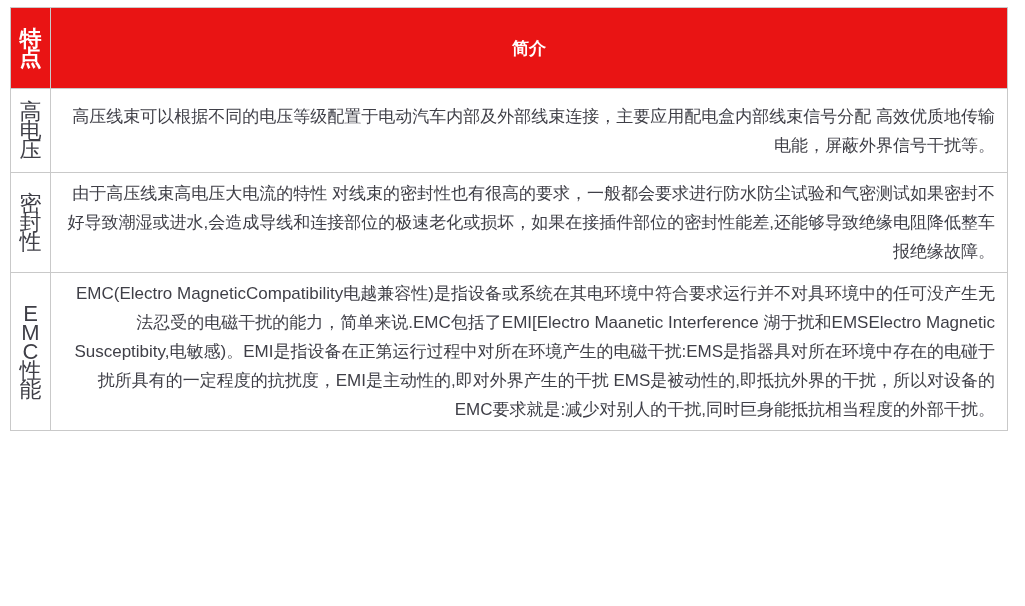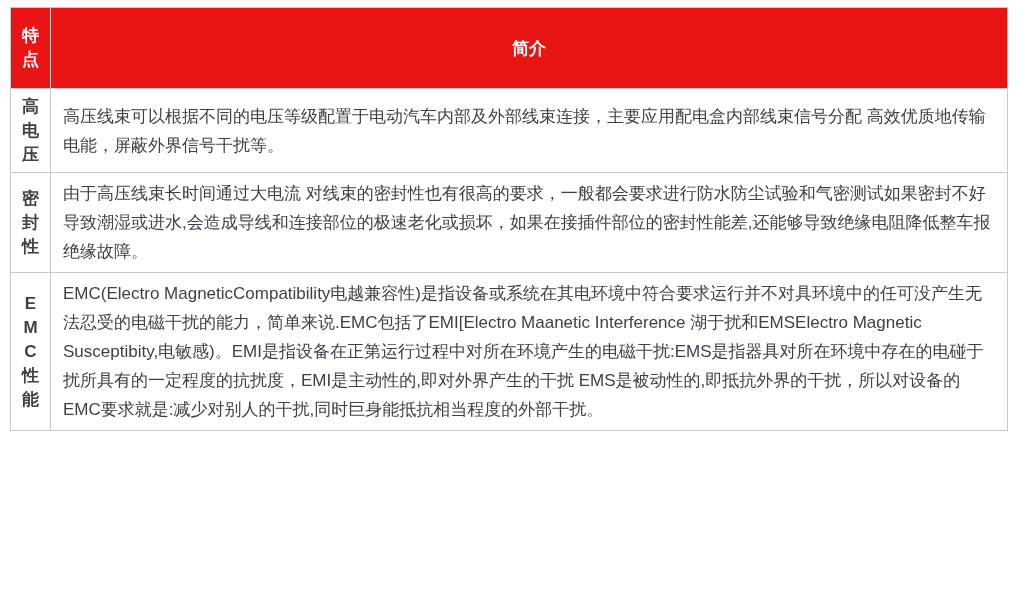--- a/index.html
+++ b/index.html
@@ -25,34 +25,34 @@
     background: var(--header-bg, #e91414);
     color: var(--header-text, #ffffff);
     font-weight: bold;
     height: 81px;
   }
   .vstack {
     width: 1.15em;
     margin: 1px auto;
     word-break: break-all;
     text-align: center;
-    line-height: 24px;
-    font-size: 17px;
+    line-height: 19px;
+    font-size: 22px;
   }
   td.desc-cell {
-    text-align: left;
+    text-align: right;
     padding: 6px 12px;
     line-height: 29px;
   }
   tr.r1 td { height: 84px; }
   tr.r2 td { height: 91px; }
   tr.r3 td { height: 89px; }
   tr.r4 td { height: 88px; }
   tr.r5 td { height: 152px; }
-  td.feat-cell { color: var(--body-text, #3f3f47); font-weight: bold; }
+  td.feat-cell { color: var(--body-text, #3f3f47); font-weight: normal; }
 </style>
 </head>
 <body>
 
 <table class="features">
   <colgroup>
     <col class="feat-col">
     <col>
   </colgroup>
   <tbody>
@@ -67,21 +67,21 @@
   <tr class="r1">
     <td class="feat-cell">
       <div class="vstack">高电压</div>
     </td>
     <td class="desc-cell">高压线束可以根据不同的电压等级配置于电动汽车内部及外部线束连接，主要应用配电盒内部线束信号分配 高效优质地传输电能，屏蔽外界信号干扰等。</td>
   </tr>
   <tr class="r3">
     <td class="feat-cell">
       <div class="vstack">密封性</div>
     </td>
-    <td class="desc-cell">由于高压线束长时间通过大电流 对线束的密封性也有很高的要求，一般都会要求进行防水防尘试验和气密测试如果密封不好导致潮湿或进水,会造成导线和连接部位的极速老化或损坏，如果在接插件部位的密封性能差,还能够导致绝缘电阻降低整车报绝缘故障。</td>
+    <td class="desc-cell">由于高压线束高电压大电流的特性 对线束的密封性也有很高的要求，一般都会要求进行防水防尘试验和气密测试如果密封不好导致潮湿或进水,会造成导线和连接部位的极速老化或损坏，如果在接插件部位的密封性能差,还能够导致绝缘电阻降低整车报绝缘故障。</td>
   </tr>
   <tr class="r5">
     <td class="feat-cell">
       <div class="vstack">EMC性能</div>
     </td>
     <td class="desc-cell">EMC(Electro MagneticCompatibility电越兼容性)是指设备或系统在其电环境中符合要求运行并不对具环境中的任可没产生无法忍受的电磁干扰的能力，简单来说.EMC包括了EMI[Electro Maanetic Interference 湖于扰和EMSElectro Magnetic Susceptibity,电敏感)。EMI是指设备在正第运行过程中对所在环境产生的电磁干扰:EMS是指器具对所在环境中存在的电碰于扰所具有的一定程度的抗扰度，EMI是主动性的,即对外界产生的干扰 EMS是被动性的,即抵抗外界的干扰，所以对设备的EMC要求就是:减少对别人的干扰,同时巨身能抵抗相当程度的外部干扰。</td>
   </tr>
 </tbody>
   </table>
 

